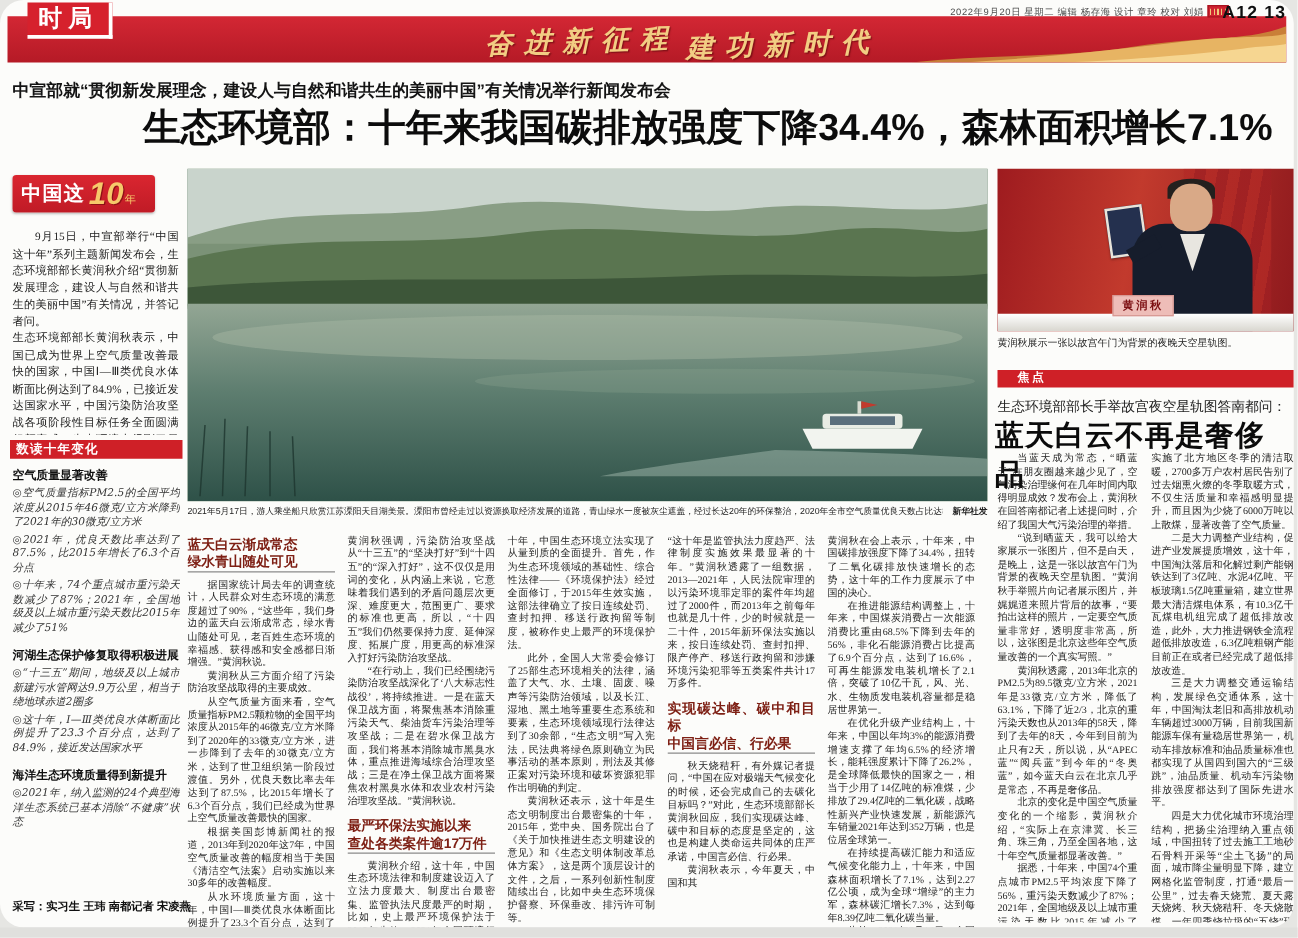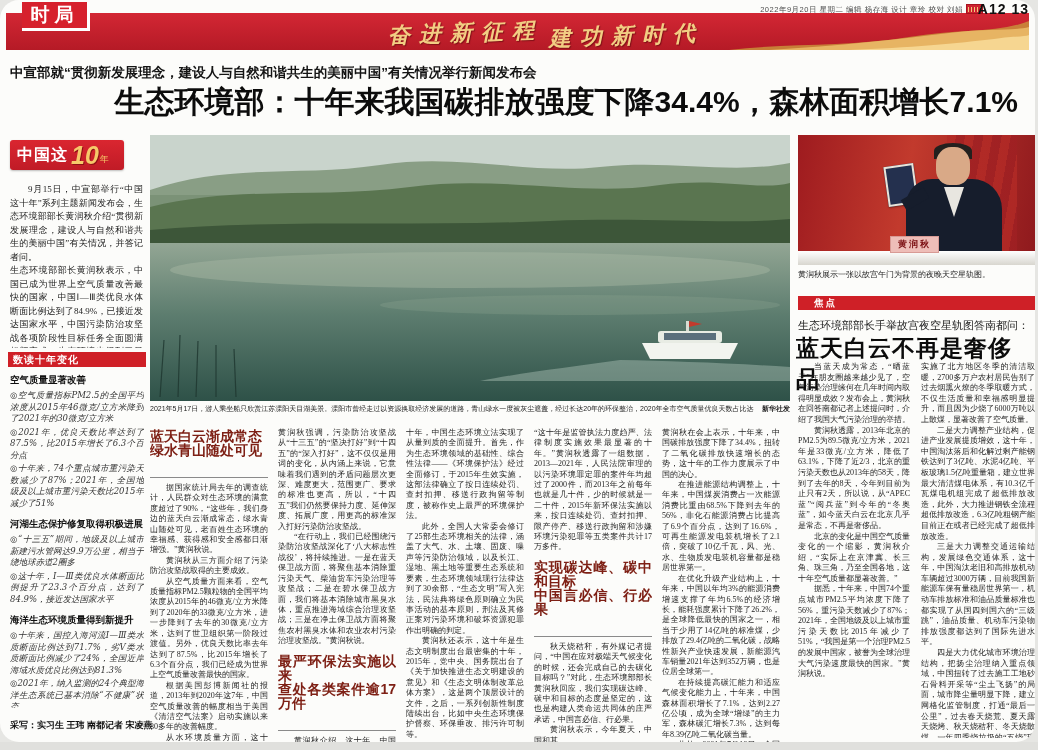--- a/index.html
+++ b/index.html
@@ -90,22 +90,22 @@
     text-align:justify; color:#1e1e1e; font-family:"Liberation Serif", serif; }
   .fcol1 { left:798px; width:112px; }
   .fcol2 { left:921px; width:114px; }
 
   
   .col { position:absolute; top:428px; width:118px; height:314px; overflow:hidden; font-size:8px;
     line-height:10.4px; text-align:justify; color:#1e1e1e; font-family:"Liberation Serif", serif; }
   .col1{left:150px;} .col2{left:278px;} .col3{left:406px;} .col4{left:534px;} .col5{left:662px;}
   .blk-p { text-indent:2em; }
   .blk-pc { text-indent:0; }
-  .blk-subhead { font-family:"Liberation Sans", sans-serif; font-size:14px; font-weight:bold;
-    color:#7e2015; line-height:14px; white-space:pre-line; margin:7px 0 5px; padding-bottom:20px;
+  .blk-subhead { font-family:"Liberation Sans", sans-serif; font-size:11px; font-weight:bold;
+    color:#7e2015; line-height:14px; white-space:pre-line; margin:7px 0 5px; padding-bottom:0;
     border-bottom:1px solid #8a8a8a; text-indent:0; }
   .col .blk-subhead:first-child { margin-top:1px; }
 
   .footer-strip { position:absolute; left:0; top:742px; width:1038px; height:8px; background:#e0e0dd; }
 </style>
 </head>
 <body>
 
 <div class="page">
 
@@ -142,21 +142,20 @@
   <div class="sb-banner">数读十年变化</div>
   <div class="sb-groups">
       <div class="sb-head">空气质量显著改善</div>
       <div class="sb-item">◎空气质量指标PM2.5的全国平均浓度从2015年46微克/立方米降到了2021年的30微克/立方米</div>
       <div class="sb-item">◎2021年，优良天数比率达到了87.5%，比2015年增长了6.3个百分点</div>
       <div class="sb-item">◎十年来，74个重点城市重污染天数减少了87%；2021年，全国地级及以上城市重污染天数比2015年减少了51%</div>
       <div class="sb-head">河湖生态保护修复取得积极进展</div>
       <div class="sb-item">◎“十三五”期间，地级及以上城市新建污水管网达9.9万公里，相当于绕地球赤道2圈多</div>
       <div class="sb-item">◎这十年，Ⅰ—Ⅲ类优良水体断面比例提升了23.3个百分点，达到了84.9%，接近发达国家水平</div>
       <div class="sb-head">海洋生态环境质量得到新提升</div>
-      <div class="sb-item">◎十年来，国控入海河流Ⅰ—Ⅲ类水质断面比例达到71.7%，劣Ⅴ类水质断面比例减少了24%，全国近岸海域水质优良比例达到81.3%</div>
       <div class="sb-item">◎2021年，纳入监测的24个典型海洋生态系统已基本消除“不健康”状态</div>
     </div>
   <div class="sb-byline">采写：实习生 王玮 南都记者 宋凌燕</div>
 
   <div class="photo-main">
     <svg width="640" height="266" viewBox="0 0 640 266">
       <defs>
         <linearGradient id="water" x1="0" y1="0" x2="0" y2="1">
           <stop offset="0" stop-color="#93a694"></stop>
           <stop offset="0.45" stop-color="#5d7d6f"></stop>
@@ -203,20 +202,21 @@
     <div class="speaker-desk"></div>
     <div class="name-placard">黄润秋</div>
   </div>
   <div class="speaker-cap">黄润秋展示一张以故宫午门为背景的夜晚天空星轨图。</div>
 
   <div class="focus-tag">焦点</div>
   <div class="focus-kicker">生态环境部部长手举故宫夜空星轨图答南都问：</div>
   <div class="focus-headline">蓝天白云不再是奢侈品</div>
   <div class="fcol fcol1">
       <div class="blk-p">当蓝天成为常态，“晒蓝天”在朋友圈越来越少见了，空气污染治理缘何在几年时间内取得明显成效？发布会上，黄润秋在回答南都记者上述提问时，介绍了我国大气污染治理的举措。</div>
+      <div class="blk-p">“说到晒蓝天，我可以给大家展示一张图片，但不是白天，是晚上，这是一张以故宫午门为背景的夜晚天空星轨图。”黄润秋手举照片向记者展示图片，并娓娓道来照片背后的故事，“要拍出这样的照片，一定要空气质量非常好，透明度非常高，所以，这张图是北京这些年空气质量改善的一个真实写照。”</div>
       <div class="blk-p">黄润秋透露，2013年北京的PM2.5为89.5微克/立方米，2021年是33微克/立方米，降低了63.1%，下降了近2/3，北京的重污染天数也从2013年的58天，降到了去年的8天，今年到目前为止只有2天，所以说，从“APEC蓝”“阅兵蓝”到今年的“冬奥蓝”，如今蓝天白云在北京几乎是常态，不再是奢侈品。</div>
       <div class="blk-p">北京的变化是中国空气质量变化的一个缩影，黄润秋介绍，“实际上在京津冀、长三角、珠三角，乃至全国各地，这十年空气质量都显著改善。”</div>
       <div class="blk-p">据悉，十年来，中国74个重点城市PM2.5平均浓度下降了56%，重污染天数减少了87%；2021年，全国地级及以上城市重污染天数比2015年减少了51%，“我国是第一个治理PM2.5的发展中国家，被誉为全球治理大气污染速度最快的国家。”黄润秋说。</div>
     </div>
   <div class="fcol fcol2">
       <div class="blk-pc">实施了北方地区冬季的清洁取暖，2700多万户农村居民告别了过去烟熏火燎的冬季取暖方式，不仅生活质量和幸福感明显提升，而且因为少烧了6000万吨以上散煤，显著改善了空气质量。</div>
       <div class="blk-p">二是大力调整产业结构，促进产业发展提质增效，这十年，中国淘汰落后和化解过剩产能钢铁达到了3亿吨、水泥4亿吨、平板玻璃1.5亿吨重量箱，建立世界最大清洁煤电体系，有10.3亿千瓦煤电机组完成了超低排放改造，此外，大力推进钢铁全流程超低排放改造，6.3亿吨粗钢产能目前正在或者已经完成了超低排放改造。</div>
       <div class="blk-p">三是大力调整交通运输结构，发展绿色交通体系，这十年，中国淘汰老旧和高排放机动车辆超过3000万辆，目前我国新能源车保有量稳居世界第一，机动车排放标准和油品质量标准也都实现了从国四到国六的“三级跳”，油品质量、机动车污染物排放强度都达到了国际先进水平。</div>
       <div class="blk-p">四是大力优化城市环境治理结构，把扬尘治理纳入重点领域，中国扭转了过去施工工地砂石骨料开采等“尘土飞扬”的局面，城市降尘量明显下降，建立网格化监管制度，打通“最后一公里”，过去春天烧荒、夏天露天烧烤、秋天烧秸秆、冬天烧散煤、一年四季烧垃圾的“五烧”现象得到了有效遏制，市容市貌发生了显著改善，科技在其中发挥了很关键的作用，全国2000多名科技人员参加了大气污染成因治理的攻关，还开发了国家级预测预报模式，对PM2.5的污染过程预测准确率达到了90%。</div>
     </div>

